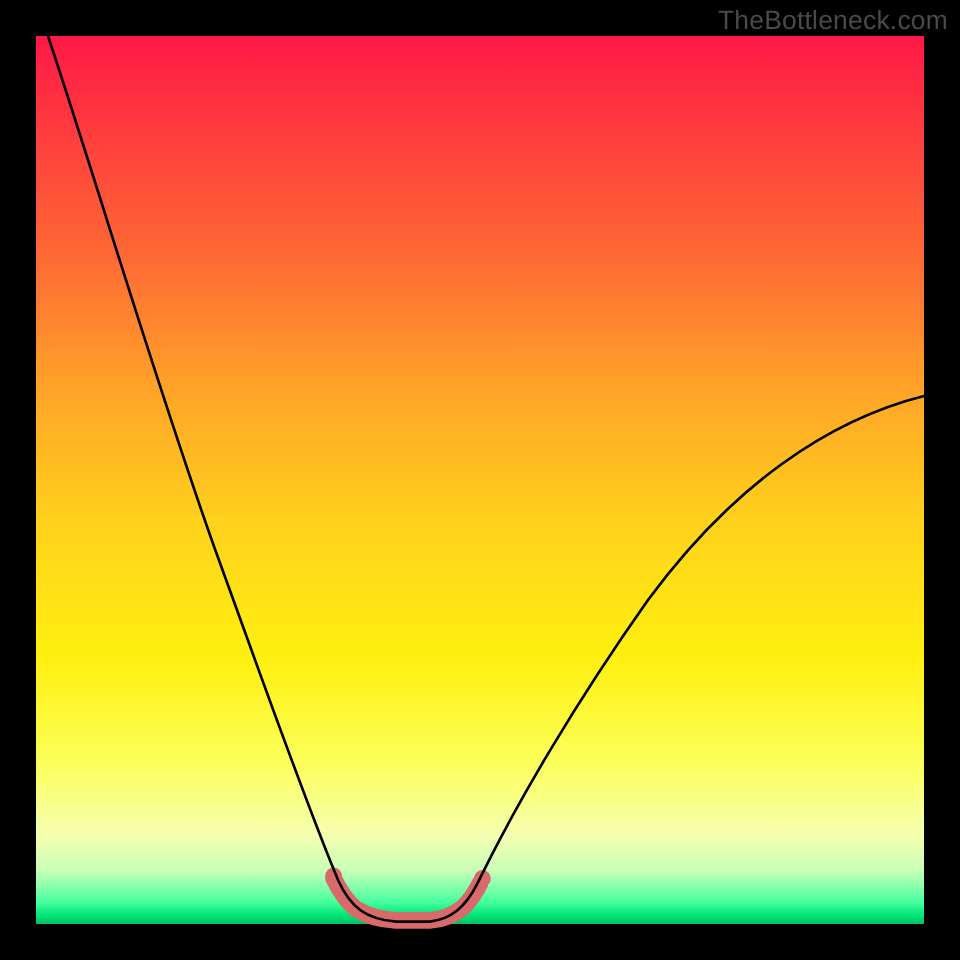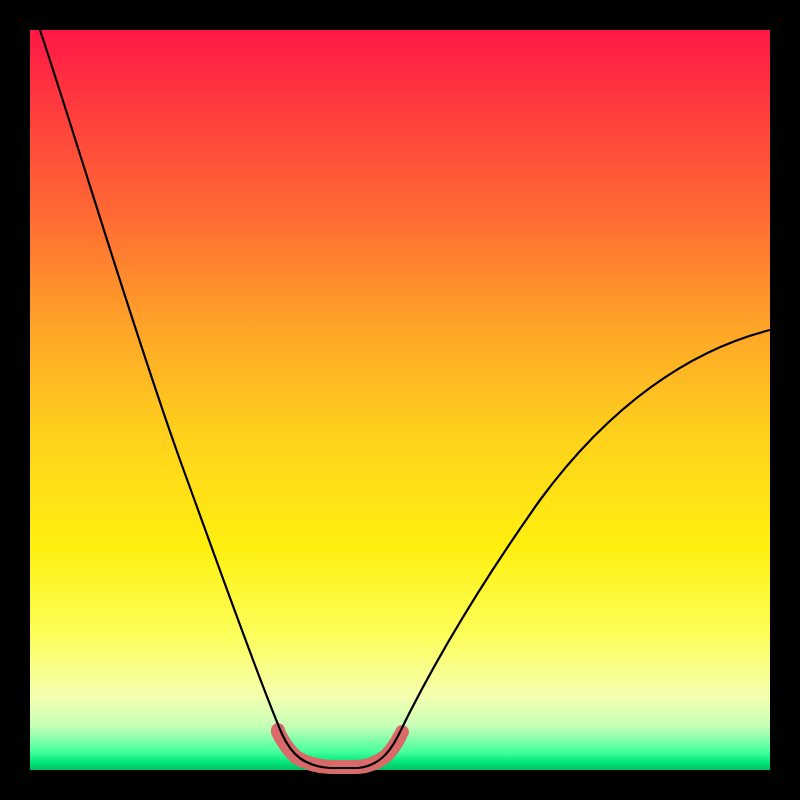--- a/index.html
+++ b/index.html
@@ -71,20 +71,21 @@
     stroke-linejoin: round;
   }
   .pink-dot {
     fill: #d86a6a;
   }
 </style>
 </head>
 <body>
 
 <div class="frame">
+  <div class="watermark">TheBottleneck.com</div>
   <div class="plot-area">
     <svg class="curves" viewBox="0 0 740 740">
 
       <path class="curve-pink" d="M 248,702
                Q 256,718 266,727
                Q 280,736 300,737
                L 328,737
                Q 344,736 356,726
                Q 364,718 370,706"></path>
       <circle class="pink-dot" cx="248" cy="700" r="7"></circle>

